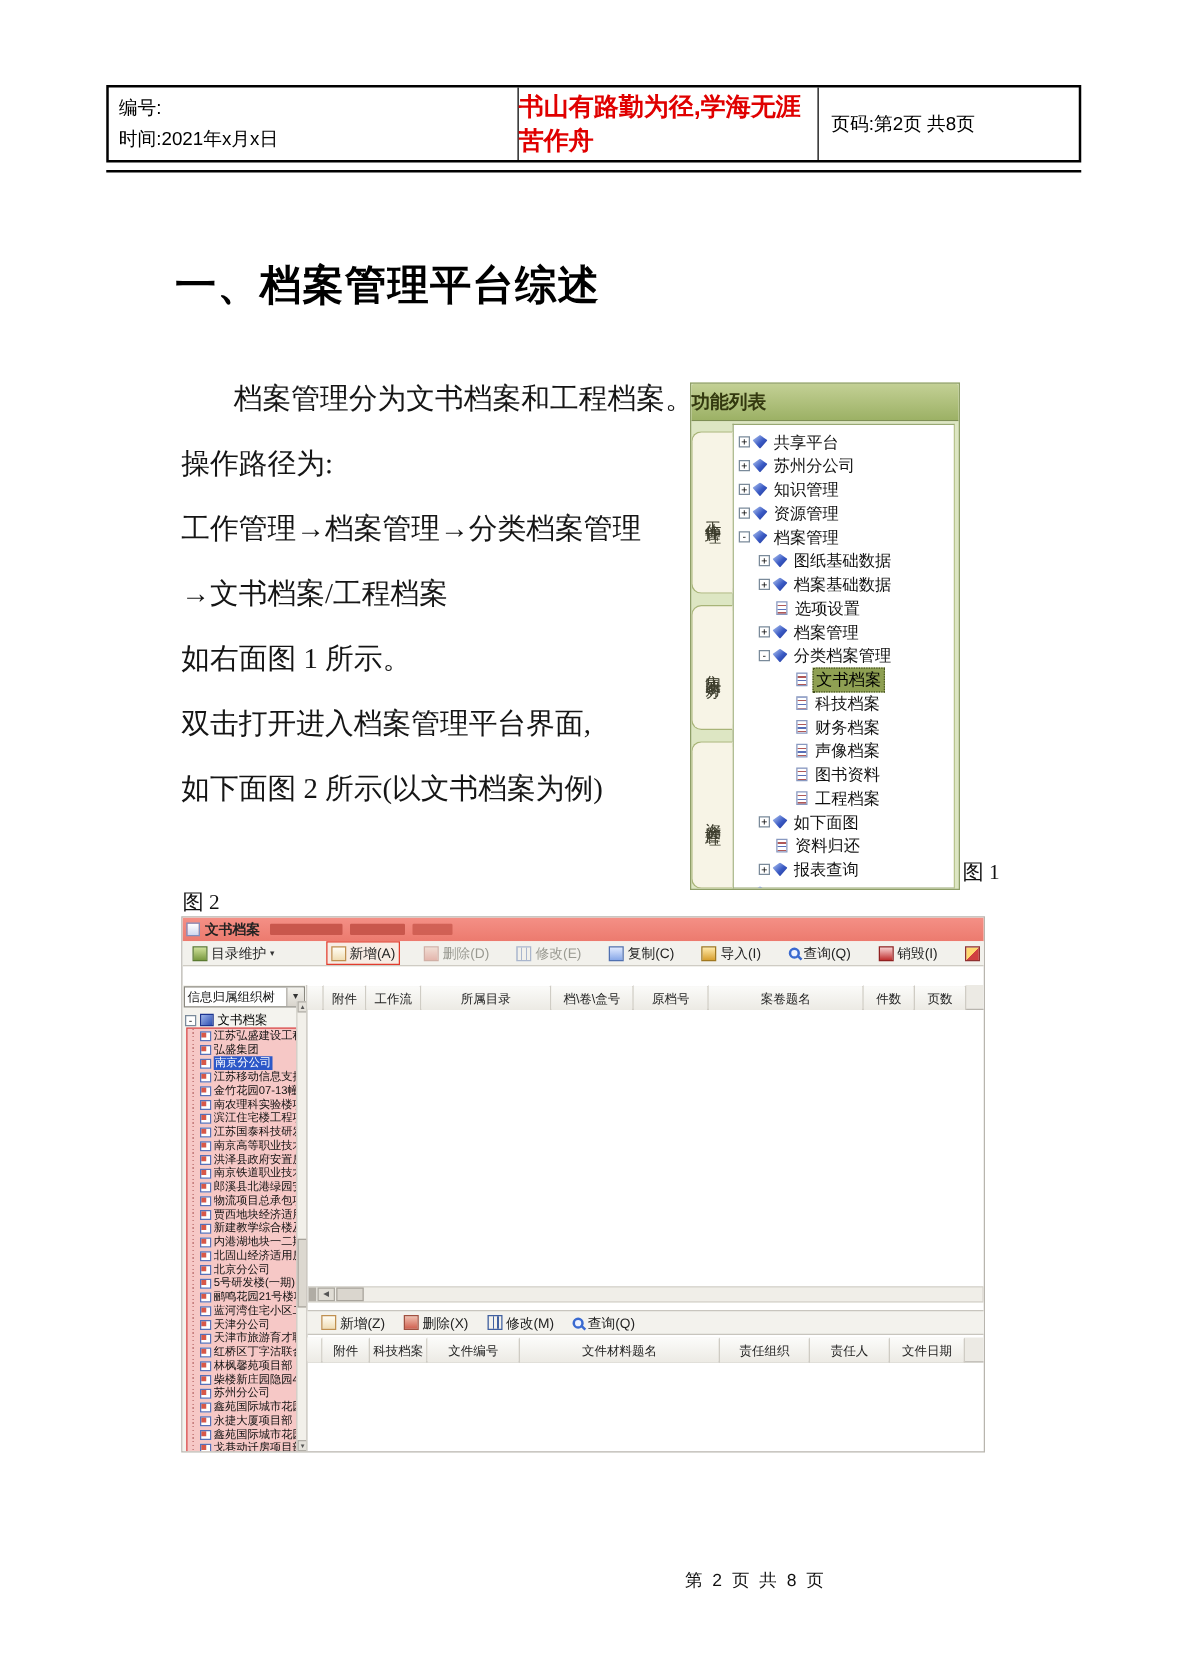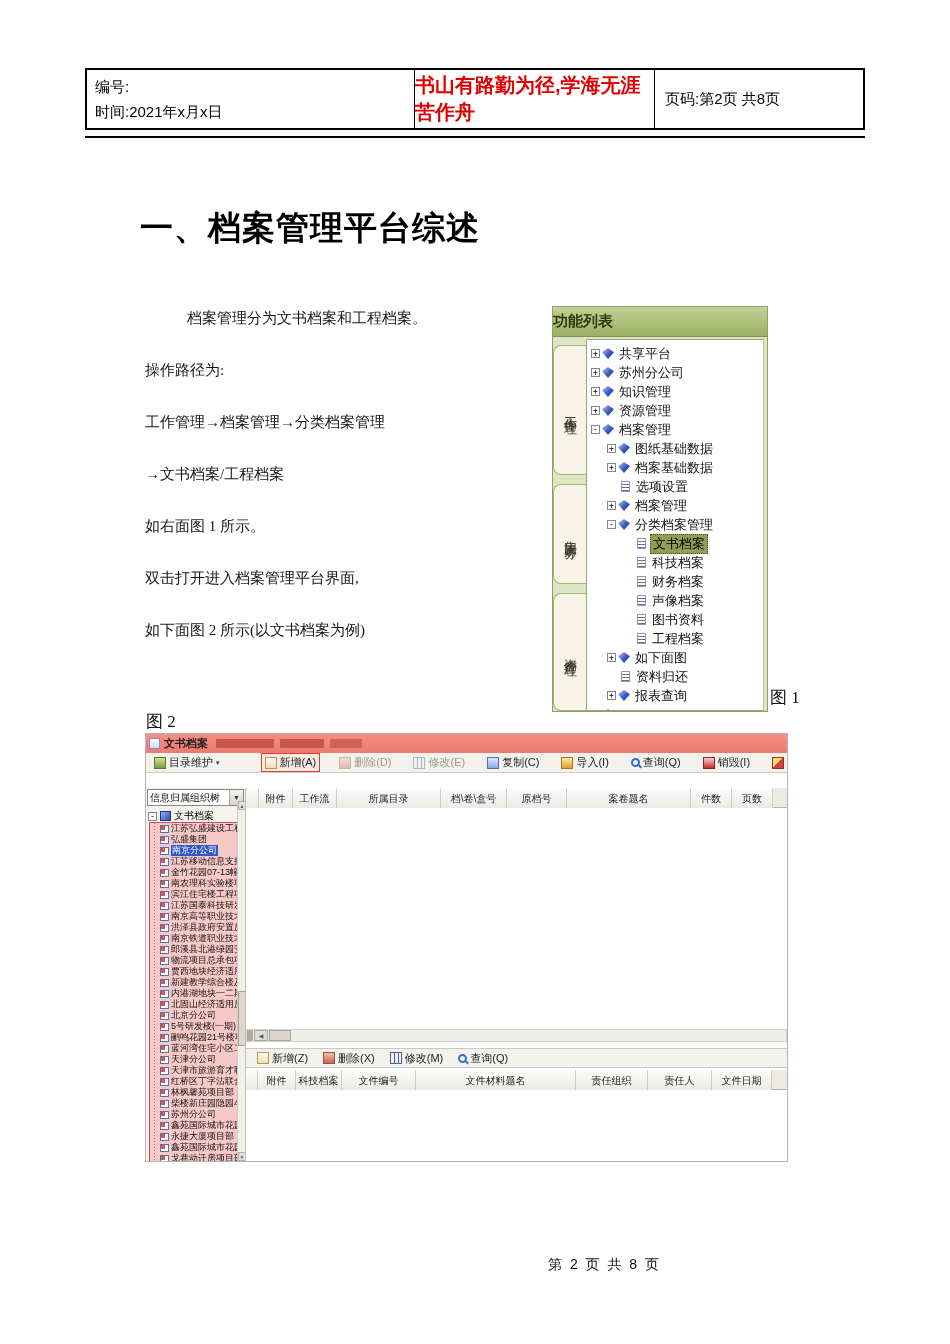--- a/index.html
+++ b/index.html
@@ -17,21 +17,21 @@
   .hdr-c2{width:240px;border-right:1px solid #000;display:flex;align-items:center;justify-content:center;
           color:var(--motto);font-weight:bold;font-size:20px;}
   .hdr-c3{flex:1;display:flex;align-items:center;padding-left:10px;font-size:15px;color:#000;}
   .hdr-line{position:absolute;left:85px;top:136px;width:780px;border-top:2px solid #000;}
 
   
   .doc-title{position:absolute;left:140px;top:158px;font-size:33px;font-weight:bold;color:#000;
              font-family:"Liberation Sans","DejaVu Sans",sans-serif;letter-spacing:1px;margin-top:48px;}
   .paras{position:absolute;left:145px;top:292px;width:420px;
          font-family:"Liberation Serif","DejaVu Serif",serif;color:#151515;}
-  .para{height:52px;display:flex;align-items:center;font-size:15px;white-space:nowrap;}
+  .para{height:52px;display:flex;align-items:center;font-size:23px;white-space:nowrap;}
   .para.indent{padding-left:42px;}
 
   
   .fig1{position:absolute;left:552px;top:306px;width:216px;height:406px;background:var(--panel-bg);
         border:1px solid #8e9e68;overflow:hidden;}
   .fig1-hd{height:30px;background:linear-gradient(180deg,#c3d095,#9cb165);border-bottom:1px solid #7e8f55;
            color:#33380f;font-weight:bold;font-size:15px;display:flex;align-items:center;padding-left:0;
            border-radius:3px 3px 0 0;}
   .fig1-tabs{position:absolute;left:0;top:38px;width:33px;display:flex;flex-direction:column;gap:9px;}
   .f1tab{writing-mode:vertical-lr;text-orientation:upright;display:flex;align-items:center;justify-content:center;

